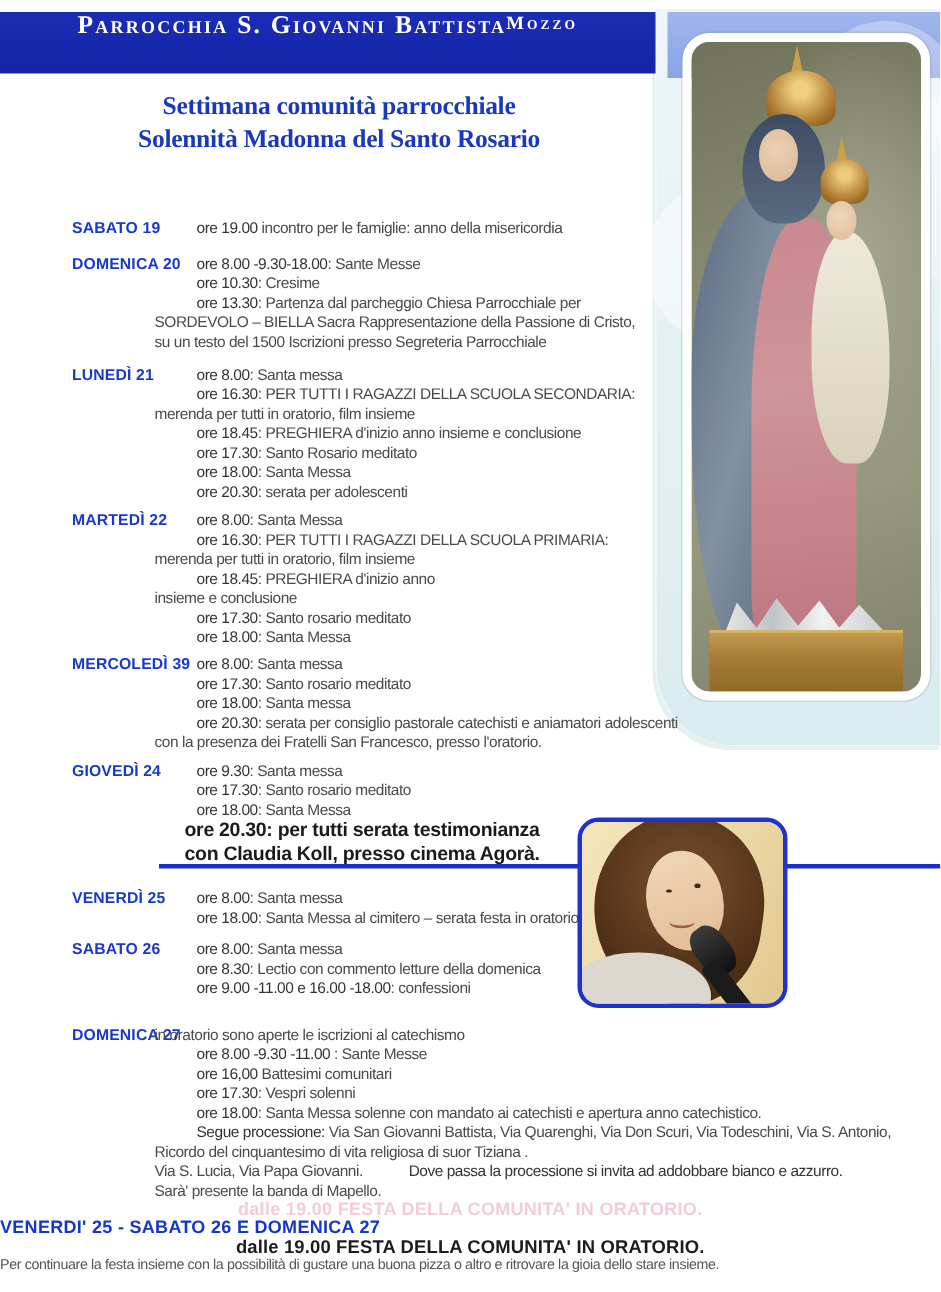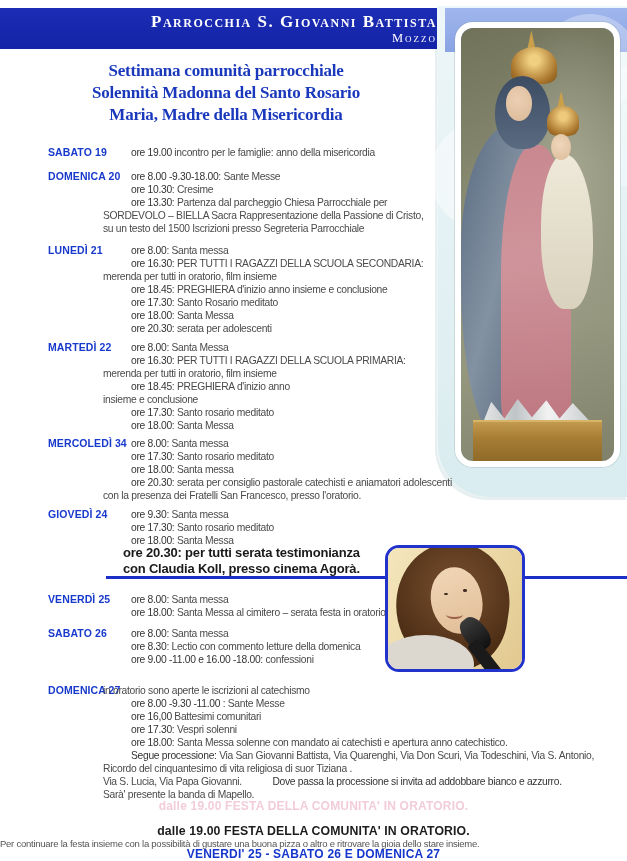--- a/index.html
+++ b/index.html
@@ -16,24 +16,24 @@
   .wm-circle1{position:absolute;left:540px;top:14px;width:100px;height:100px;border-radius:50%;
     background:rgba(255,255,255,0.30);}
   .wm-circle2{position:absolute;left:566px;top:66px;width:120px;height:120px;border-radius:50%;
     background:rgba(255,255,255,0.28);}
   .wm-circle3{position:absolute;left:430px;top:120px;width:110px;height:110px;border-radius:50%;
     background:rgba(255,255,255,0.45);}
 
   
   .header-bar{position:absolute;left:0;top:8px;width:437px;height:41px;
     background:linear-gradient(180deg,#1c2cb4 0%,#1424a8 100%);
-    display:flex;flex-direction:column;align-items:flex-end;justify-content:center;}
+    display:flex;flex-direction:row;align-items:flex-start;justify-content:center;}
   .hline1{font-family:"Liberation Serif",serif;font-variant:small-caps;font-weight:700;
     font-size:17px;letter-spacing:1.5px;color:#ffffff;line-height:18px;}
-  .hline2{font-family:"Liberation Serif",serif;font-variant:small-caps;font-weight:400;
+  .hline2{font-family:"Liberation Serif",serif;font-variant:small-caps;font-weight:700;
     font-size:12.5px;letter-spacing:2px;color:#ffffff;line-height:14px;}
 
   
   .title-block{position:absolute;left:0;top:60px;width:452px;text-align:center;
     font-family:"Liberation Serif",serif;font-weight:700;color:#1a38bc;}
   .title-line{font-size:17px;line-height:22px;letter-spacing:-0.2px;}
 
   
   .day-row{position:absolute;left:0;width:627px;}
   .d0{top:146px}.d1{top:170px}.d2{top:244px}.d3{top:341px}.d4{top:437px}
@@ -99,22 +99,22 @@
   .m-rocks{position:absolute;left:14%;bottom:8.5%;width:72%;height:6.5%;
     background:linear-gradient(90deg,#e6e6e6,#bfc4c6 30%,#f2f2f2 60%,#c8ccce);
     clip-path:polygon(0 100%,8% 20%,20% 80%,32% 10%,45% 75%,58% 15%,70% 80%,82% 25%,100% 100%,0 100%);}
   .m-base{position:absolute;left:8%;bottom:0;width:84%;height:9%;
     background:linear-gradient(180deg,#c29a4e 0%,#a87e36 40%,#8f6a28 100%);
     border-top:2px solid #d8b468;}
 
   
   .footer-ghost{position:absolute;left:0;top:799px;width:627px;text-align:center;
     font-weight:700;font-size:12px;color:#f2cdd9;letter-spacing:0.2px;}
-  .footer-line1{position:absolute;left:0;top:811px;width:627px;text-align:center;
-    font-weight:700;font-size:12px;color:#1536cc;letter-spacing:0.2px;margin-top:36px;}
+  .footer-line1{position:absolute;left:0;top:811px;width:627px;text-align:left;
+    font-weight:700;font-size:12px;color:#1536cc;letter-spacing:0.2px;}
   .footer-line2{position:absolute;left:0;top:824px;width:627px;text-align:center;
     font-weight:700;font-size:12.3px;color:#1c1c1c;letter-spacing:0.1px;}
   .footer-line3{position:absolute;left:0;top:838px;width:627px;text-align:left;
     font-size:9.5px;letter-spacing:-0.25px;color:#555;}
 </style>
 </head>
 <body>
 
 <div class="page">
 
@@ -125,21 +125,20 @@
   <div class="wm-circle3"></div>
 
   <div class="header-bar">
     <div class="hline1">Parrocchia S. Giovanni Battista</div>
     <div class="hline2">Mozzo</div>
   </div>
 
   <div class="title-block">
     <div class="title-line">Settimana comunità parrocchiale</div>
     <div class="title-line">Solennità Madonna del Santo Rosario</div>
-    <div class="title-line">Maria, Madre della Misericordia</div>
   </div>
 
   <div>
       <div class="day-row d0">
         <div class="day-label">SABATO 19</div>
         <div class="day-lines">
           <div class="sline"><span class="b">ore 19.00</span><span> incontro per le famiglie: anno della misericordia</span></div>
         </div>
       </div>
       <div class="day-row d1">
@@ -170,21 +169,21 @@
           <div class="sline"><span class="b">ore   8.00</span><span>: Santa Messa</span></div>
           <div class="sline"><span class="b">ore 16.30</span><span>: PER TUTTI I RAGAZZI DELLA SCUOLA PRIMARIA:</span></div>
           <div class="sline"><span>merenda per tutti in oratorio, film insieme</span></div>
           <div class="sline"><span class="b">ore 18.45</span><span>: PREGHIERA d'inizio anno</span></div>
           <div class="sline"><span>insieme e conclusione</span></div>
           <div class="sline"><span class="b">ore 17.30</span><span>: Santo rosario meditato</span></div>
           <div class="sline"><span class="b">ore 18.00</span><span>: Santa Messa</span></div>
         </div>
       </div>
       <div class="day-row d4">
-        <div class="day-label">MERCOLEDÌ 34</div>
+        <div class="day-label">MERCOLEDÌ 39</div>
         <div class="day-lines">
           <div class="sline"><span class="b">ore  8.00</span><span>: Santa messa</span></div>
           <div class="sline"><span class="b">ore 17.30</span><span>: Santo rosario meditato</span></div>
           <div class="sline"><span class="b">ore 18.00</span><span>: Santa messa</span></div>
           <div class="sline"><span class="b">ore 20.30</span><span>: serata per consiglio pastorale catechisti e aniamatori adolescenti</span></div>
           <div class="sline"><span>con la presenza dei Fratelli San Francesco, presso l'oratorio.</span></div>
         </div>
       </div>
       <div class="day-row d5">
         <div class="day-label">GIOVEDÌ 24</div>

